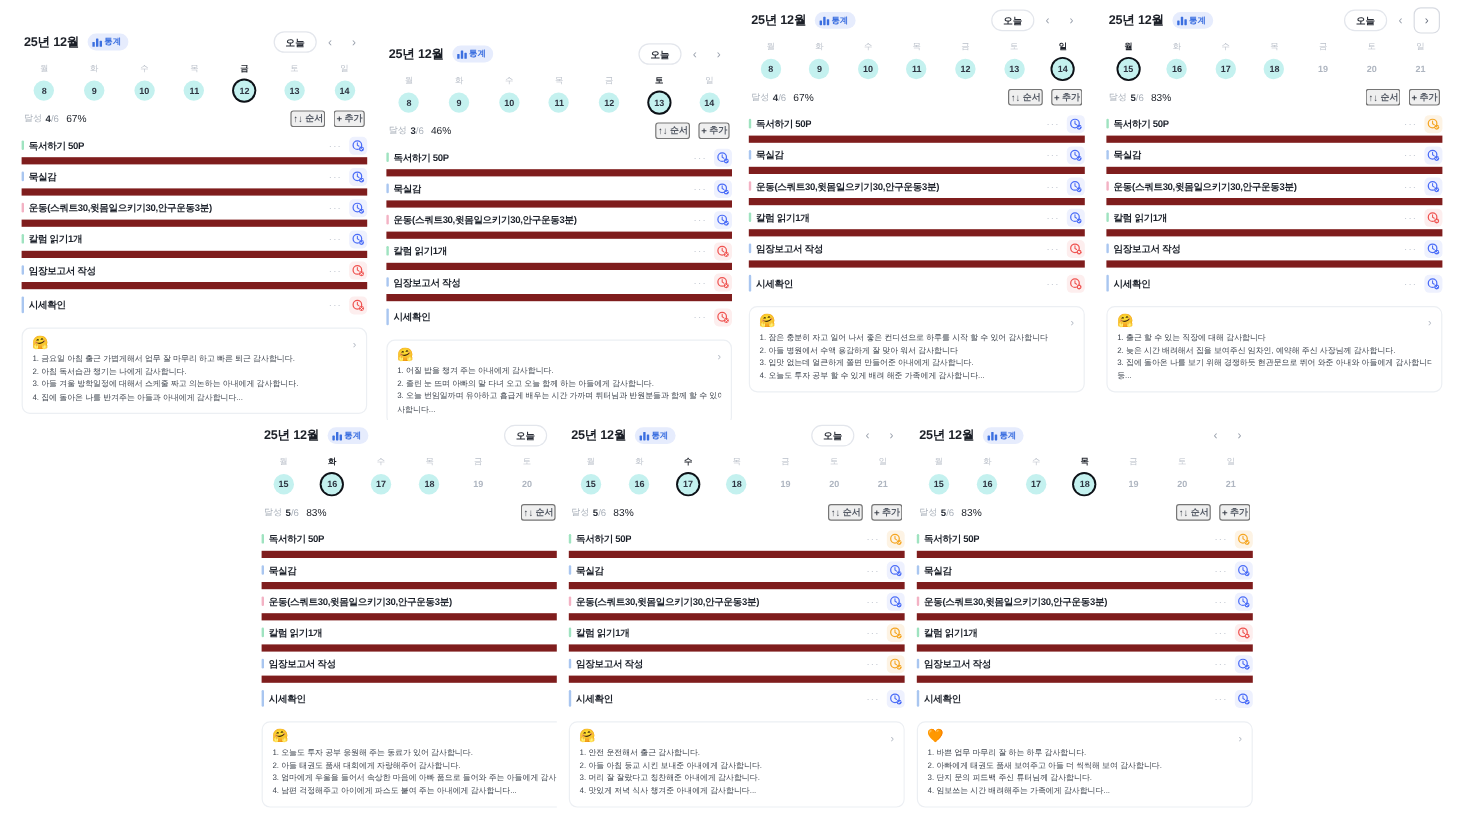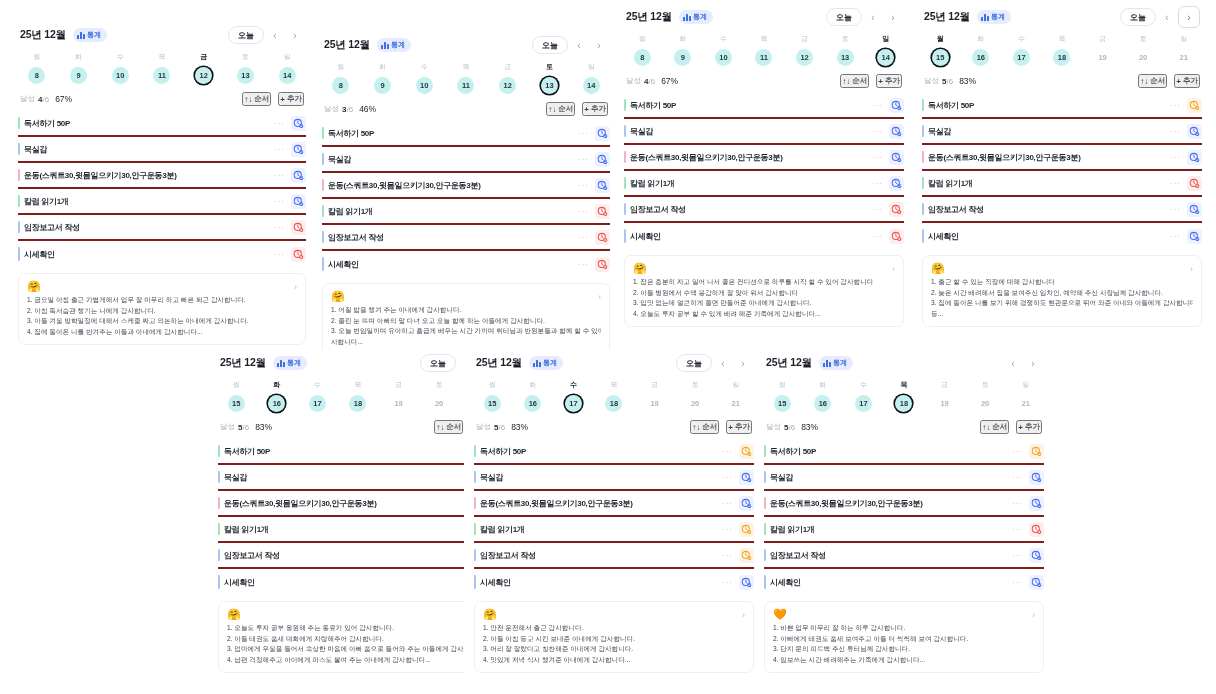--- a/index.html
+++ b/index.html
@@ -89,21 +89,21 @@
   .prog .cnt .den { color: #a9b0ba; font-weight: normal; }
   .prog .pct { font-size: 8.5px; color: #1b1f27; font-weight: normal; margin-left: 6px; }
   .prog .acts { margin-left: auto; display: flex; align-items: center; gap: 7px; }
   .prog .act { font-size: 7.5px; color: #555b66; display: flex; align-items: center; gap: 2px; font-weight: bold; }
   .prog .act .g { color: #3a3f49; font-size: 8px; }
 
   
   .tasks { padding: 0 10px; }
   .task {
     display: flex; align-items: center;
-    height: 26px; border-bottom: 2px solid #7f1d1d;
+    height: 26px; border-bottom: 6px solid #7f1d1d;
     position: relative; padding-left: 6px;
   }
   .task:last-child { border-bottom: none; }
   .task .bar {
     position: absolute; left: 0; top: 6px; bottom: 6px; width: 2px; border-radius: 2px;
   }
   .task .tname {
     font-size: 8px; color: #1d222b; font-weight: bold; letter-spacing: -0.3px;
     white-space: nowrap; overflow: hidden; text-overflow: ellipsis;
   }

